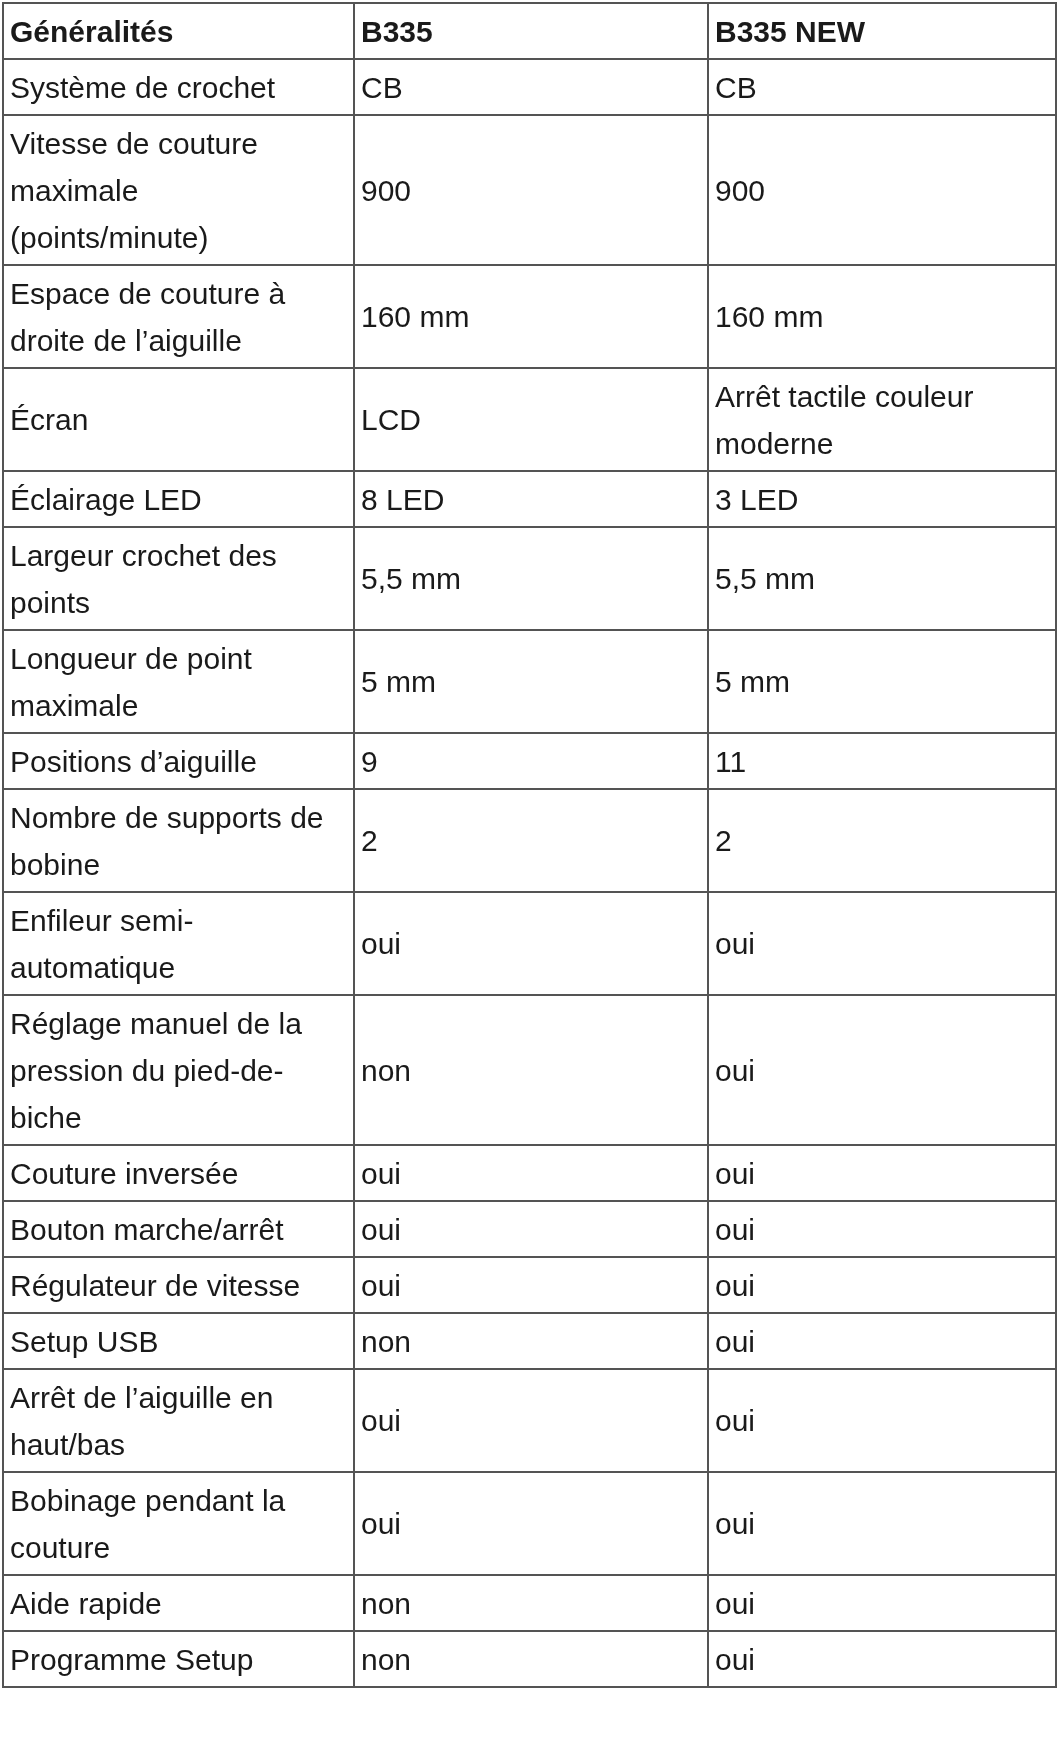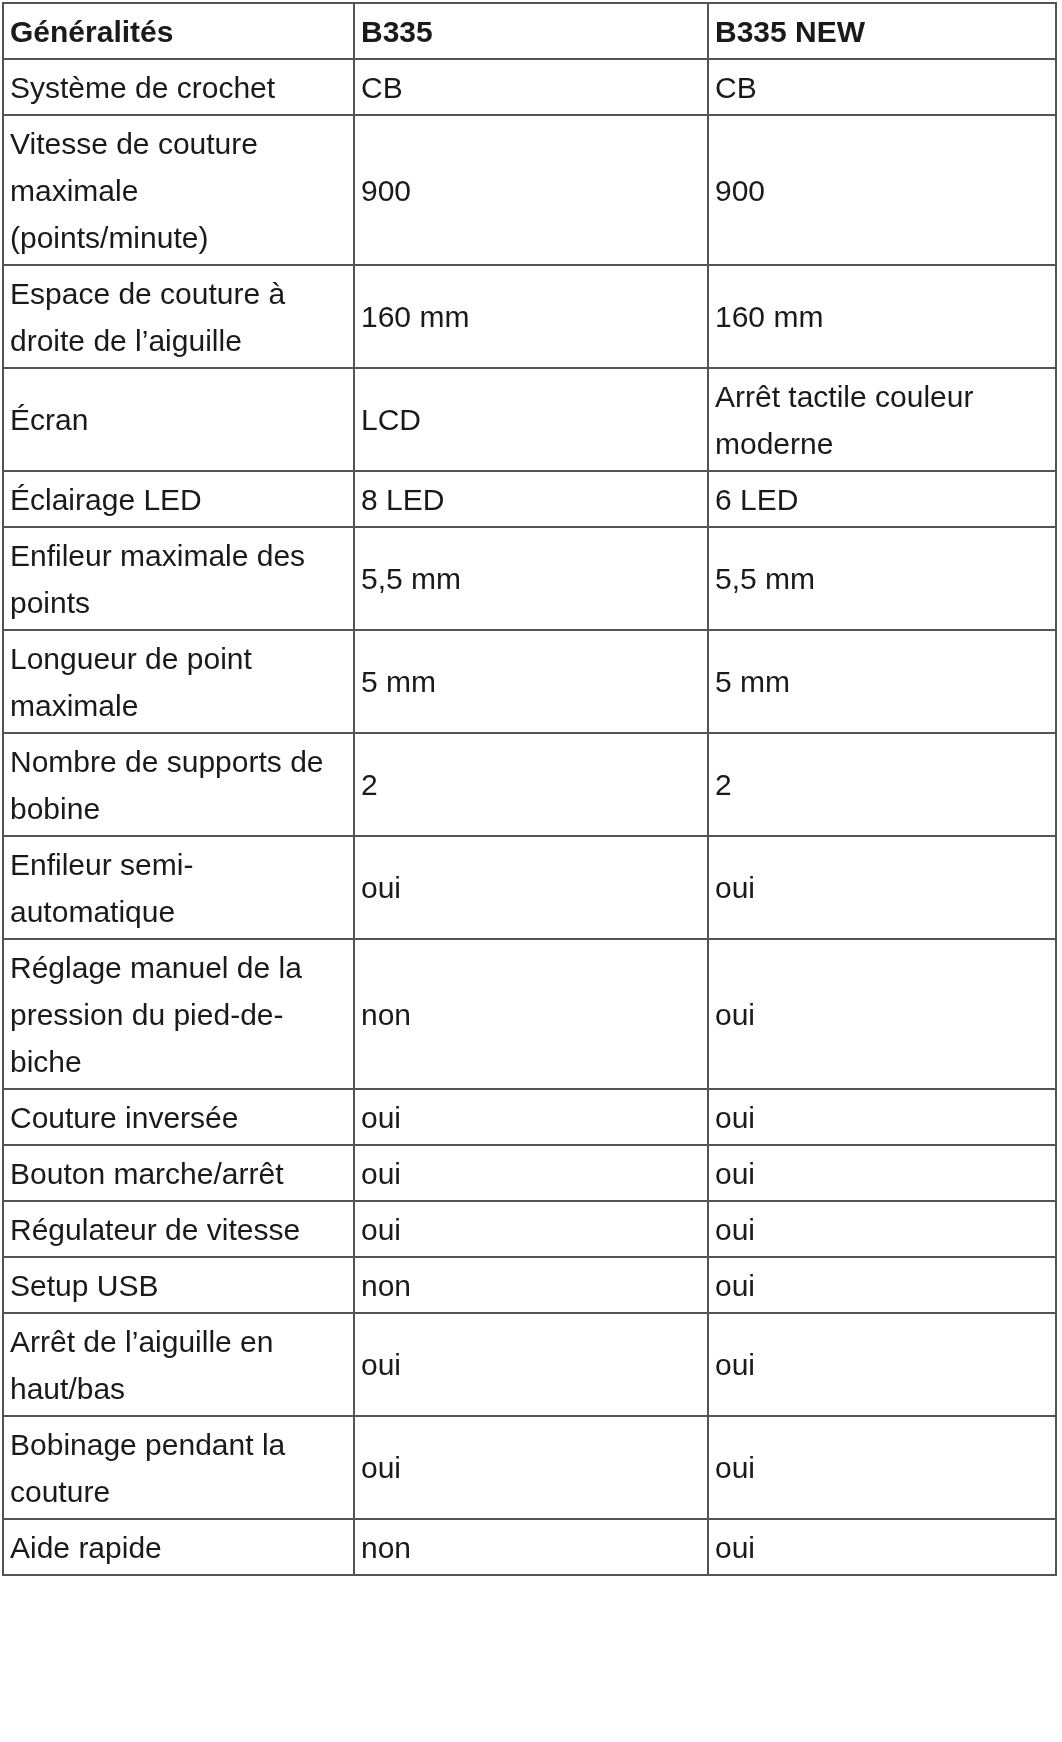--- a/index.html
+++ b/index.html
@@ -76,35 +76,40 @@
 
   <tr>
     <td>Écran</td>
     <td>LCD</td>
     <td>Arrêt tactile couleur moderne</td>
   </tr>
 
   <tr>
     <td>Éclairage LED</td>
     <td>8 LED</td>
-    <td>6 LED</td>
+    <td>3 LED</td>
   </tr>
 
   <tr>
-    <td>Enfileur maximale des points</td>
+    <td>Largeur crochet des points</td>
     <td>5,5 mm</td>
     <td>5,5 mm</td>
   </tr>
 
   <tr>
     <td>Longueur de point maximale</td>
     <td>5 mm</td>
     <td>5 mm</td>
   </tr>
 
+  <tr>
+    <td>Positions d’aiguille</td>
+    <td>9</td>
+    <td>11</td>
+  </tr>
 
   <tr>
     <td>Nombre de supports de bobine</td>
     <td>2</td>
     <td>2</td>
   </tr>
 
   <tr>
     <td>Enfileur semi-automatique</td>
     <td>oui</td>
@@ -153,14 +158,19 @@
     <td>oui</td>
     <td>oui</td>
   </tr>
 
   <tr>
     <td>Aide rapide</td>
     <td>non</td>
     <td>oui</td>
   </tr>
 
+  <tr>
+    <td>Programme Setup</td>
+    <td>non</td>
+    <td>oui</td>
+  </tr>
 </tbody>
 </table>
 
 </body></html>

